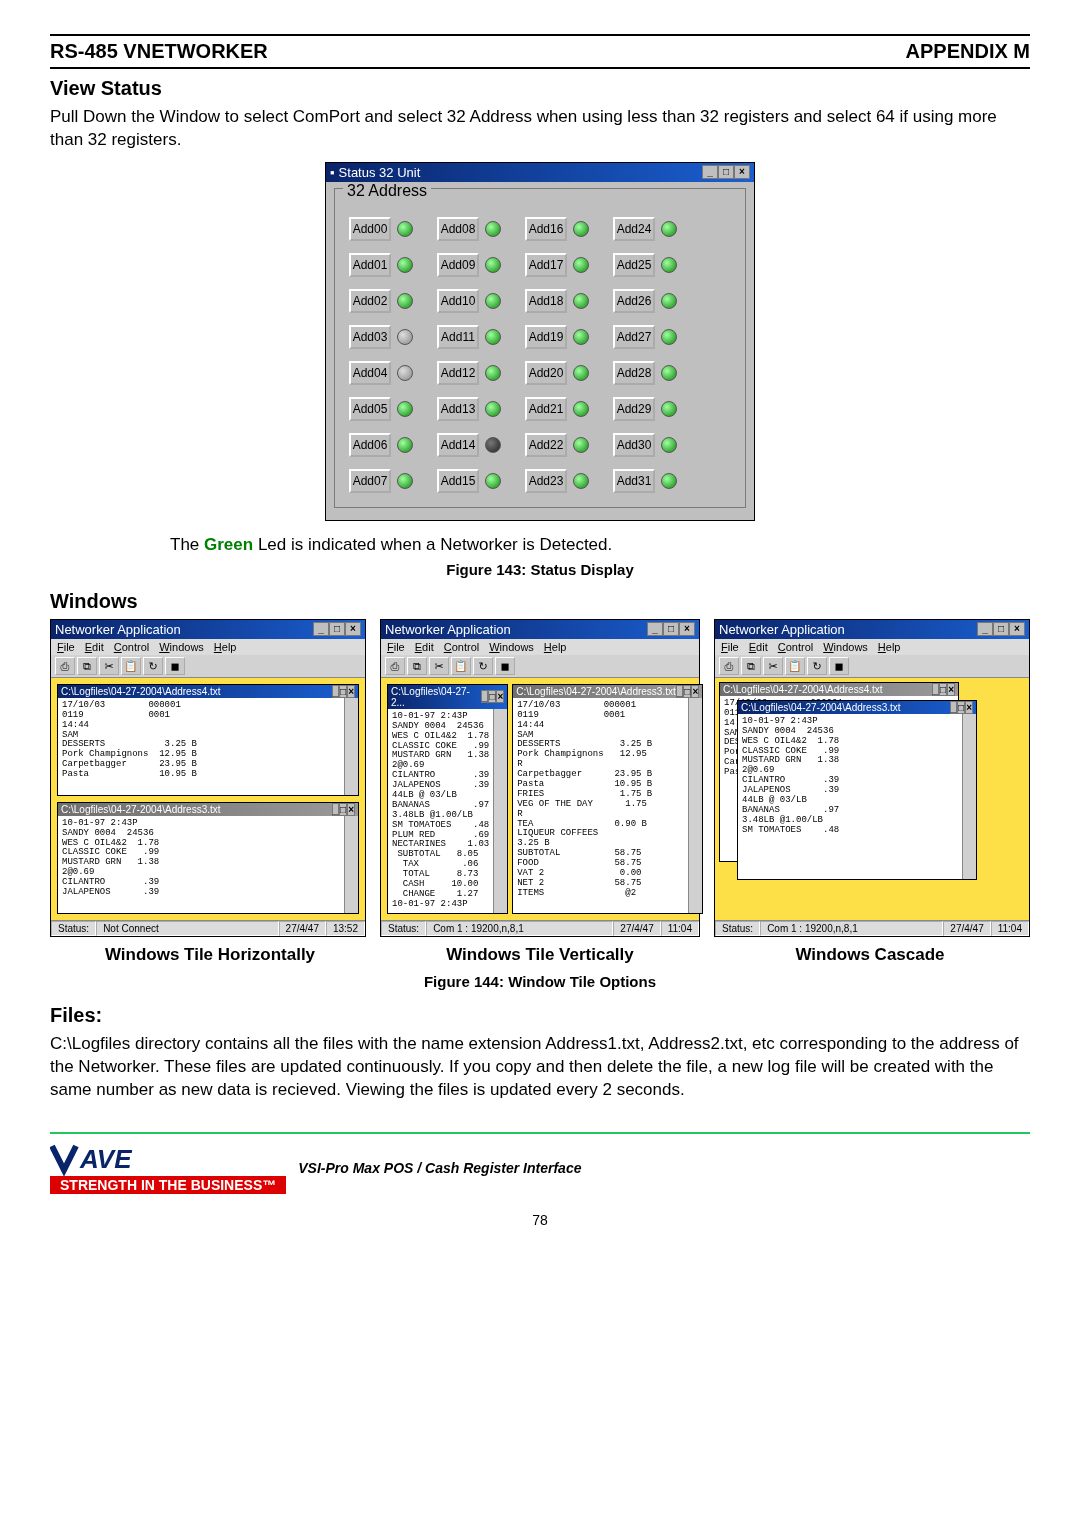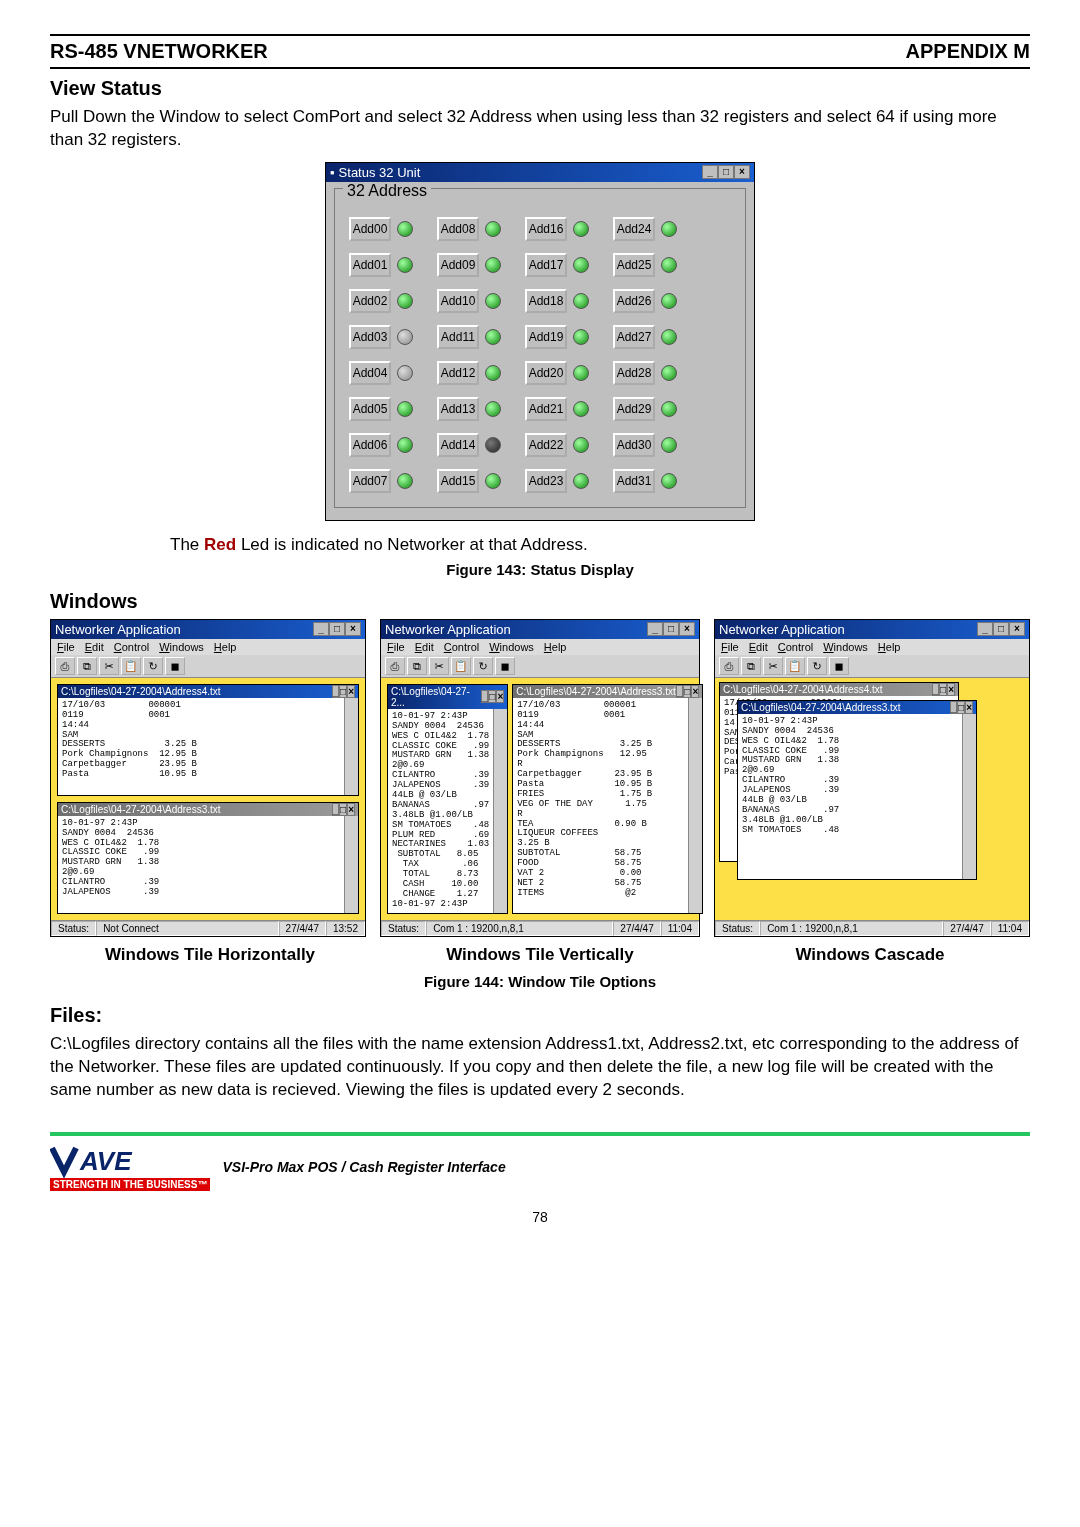--- a/index.html
+++ b/index.html
@@ -126,24 +126,24 @@
   .mdi.casc .d0 { top: 4px; left: 4px; }
   .mdi.casc .d1 { top: 22px; left: 22px; }
 
   .three-captions { display:flex; justify-content:space-between; margin: 8px 0 4px 0;}
   .three-captions div { width: 320px; text-align:center; font-weight:bold; font-size:17px;}
   .fig-label2 { text-align:center; font-weight:bold; font-size:15px; margin: 8px 0 14px 0;}
 
   
   .footer {
     display:flex; align-items:center; gap: 12px;
-    border-top: 4px solid #22c55e; padding-top: 8px; margin-top: 30px;
+    border-top: 2px solid #22c55e; padding-top: 8px; margin-top: 30px;
   }
   .logo { display:flex; flex-direction:column; align-items:flex-start;}
-  .logo .tag { font-size:10px; font-weight:bold; color:#0a246a; background:#d00; color:#fff; padding:1px 3px;}
+  .logo .tag { font-size:14px; font-weight:bold; color:#0a246a; background:#d00; color:#fff; padding:1px 10px;}
   .footer .prod { font-style: italic; font-weight:bold; font-size:14px; }
   .pagenum { text-align:center; font-size:14px; margin-top:18px;}
 
   .nowrap{ white-space:nowrap;}
 </style>
 </head>
 <body>
 
 <hr class="hr-thick">
 <div class="header-row">
@@ -307,21 +307,21 @@
               <div class="led green"></div>
             </div>
           </div>
         </div>
     </div>
   </div>
 </div>
 
 <div class="caption-block">
   <p>
-    <span>The </span><strong class="rd">Red</strong><span> Led is indicated no Networker at that Address.</span>
+    <span>The </span><strong class="gr">Green</strong><span> Led is indicated when a Networker is Detected.</span>
   </p>
 </div>
 <div class="fig-label">Figure 143: Status Display</div>
 
 <h2 class="section">Windows</h2>
 
 <div class="three-wins">
 
   <div class="appwin">
     <div class="titlebar">

